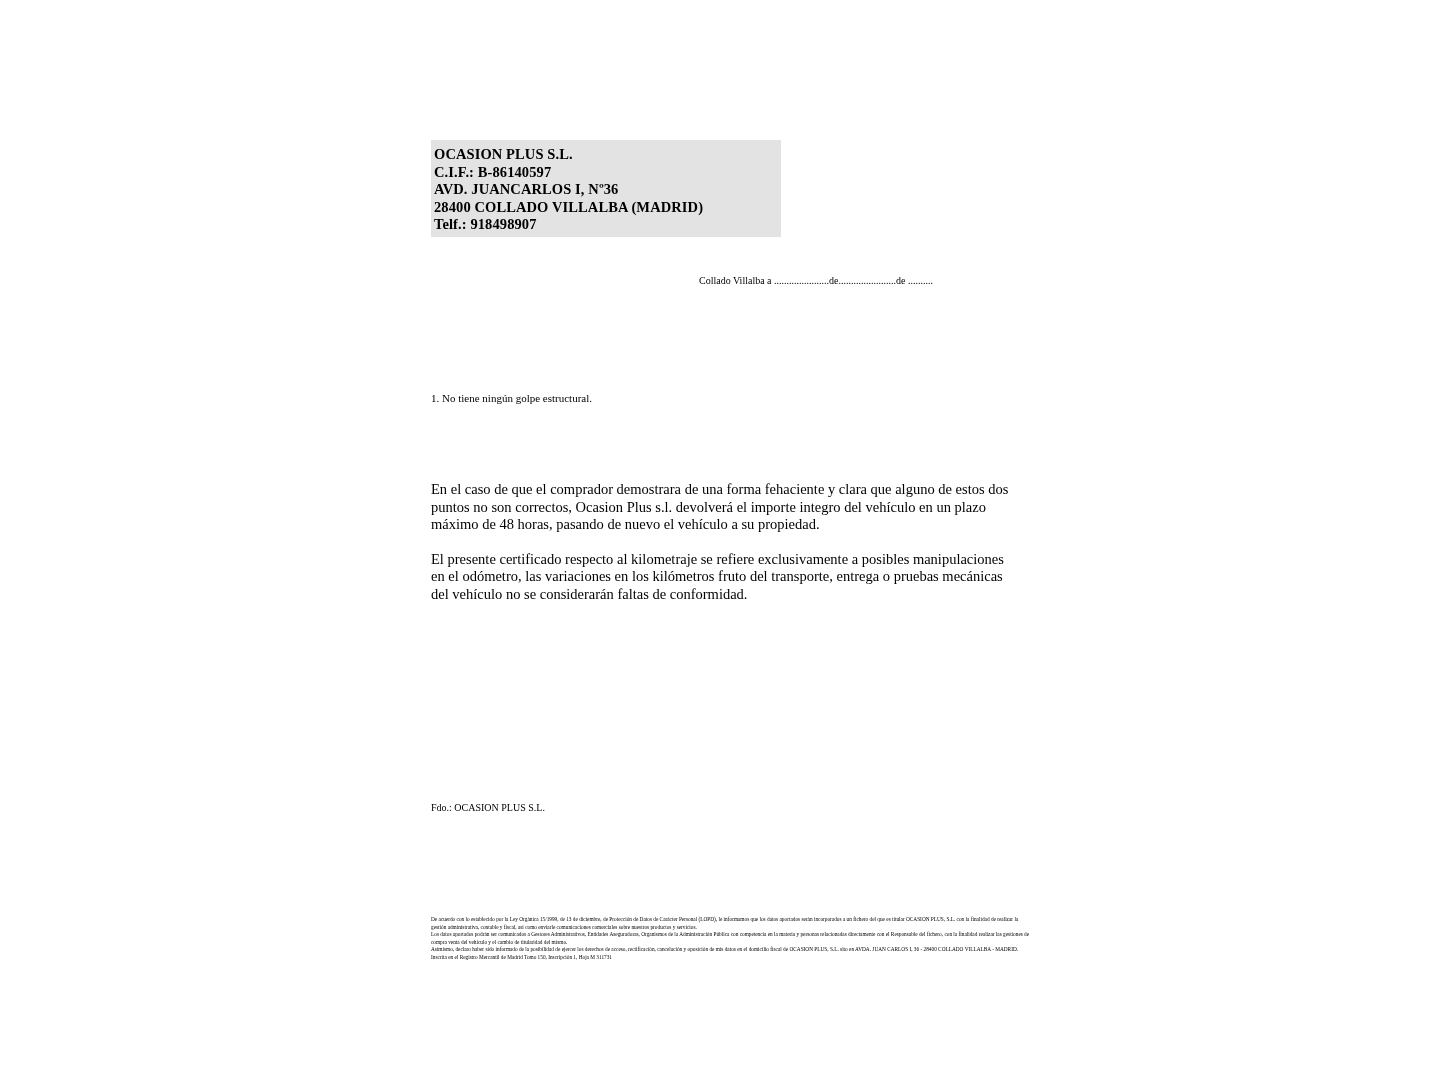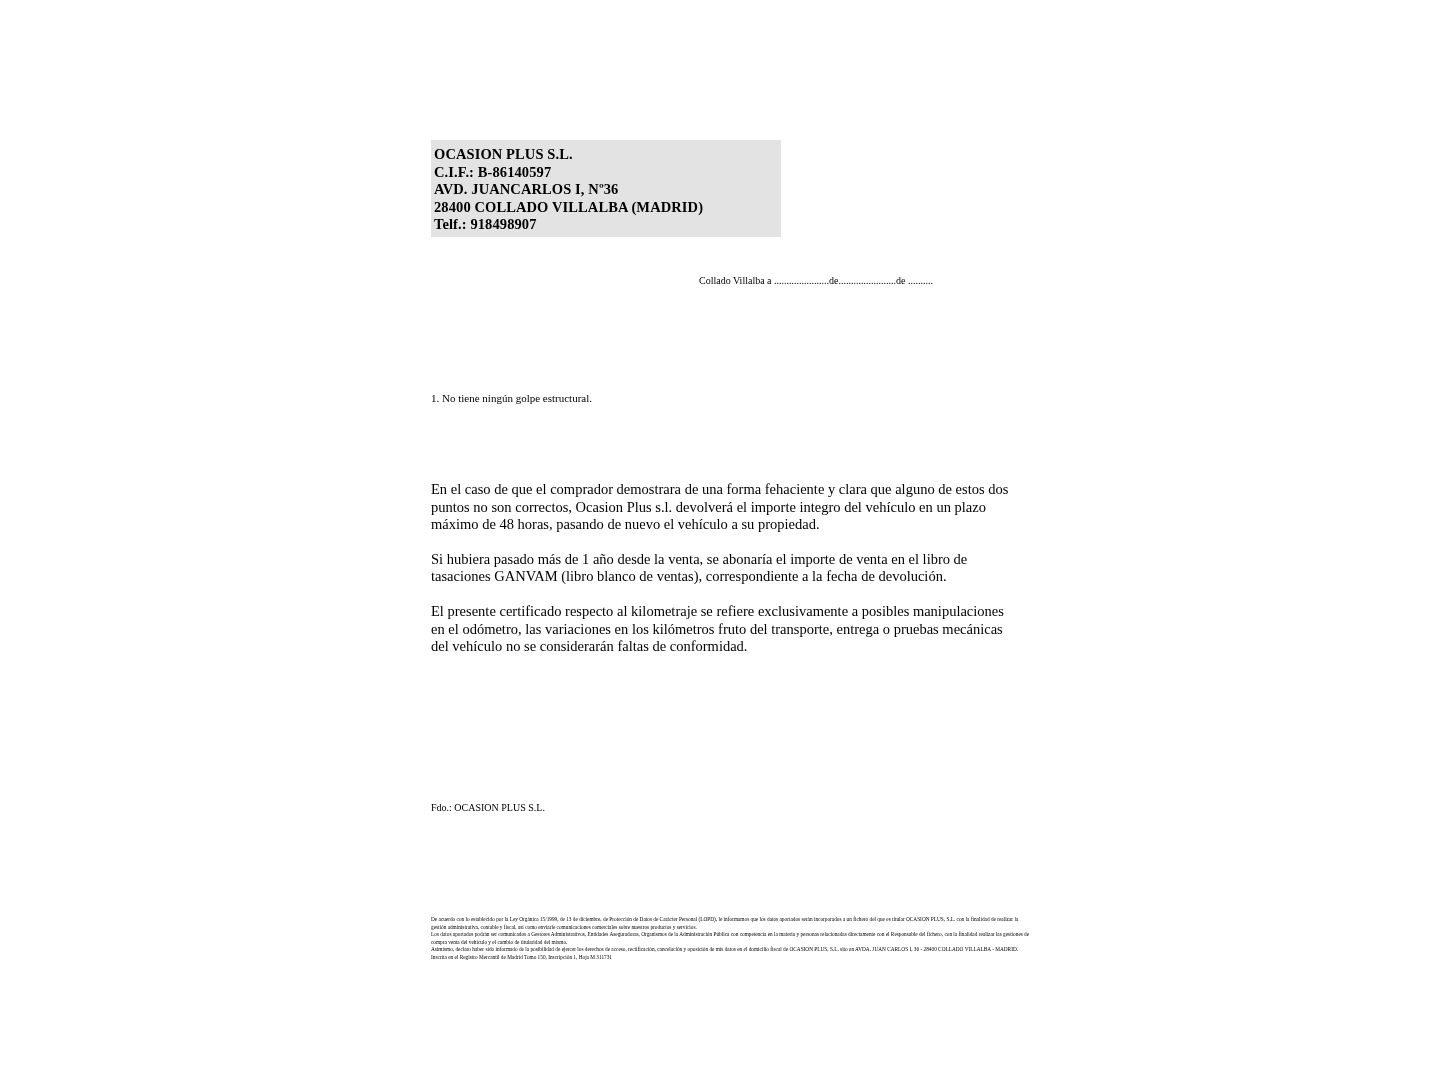--- a/index.html
+++ b/index.html
@@ -144,21 +144,20 @@
 
   <div class="place-date">Collado Villalba a ......................de.......................de ..........</div>
 
 
   <div class="points">
     <div class="pt">1. No tiene ningún golpe estructural.</div>
   </div>
 
   <div class="body-paras">
     <p>En el caso de que el comprador demostrara de una forma fehaciente y clara que alguno de estos dos puntos no son correctos, Ocasion Plus s.l. devolverá el importe integro del vehículo en un plazo máximo de 48 horas, pasando de nuevo el vehículo a su propiedad.</p>
-    <p>Si hubiera pasado más de 1 año desde la venta, se abonaría el importe de venta en el libro de tasaciones GANVAM (libro blanco de ventas), correspondiente a la fecha de devolución.</p>
     <p>El presente certificado respecto al kilometraje se refiere exclusivamente a posibles manipulaciones en el odómetro, las variaciones en los kilómetros fruto del transporte, entrega o pruebas mecánicas del vehículo no se considerarán faltas de conformidad.</p>
   </div>
 
   <div class="signature">Fdo.: OCASION PLUS S.L.</div>
 
   <div class="legal">
     <p>De acuerdo con lo establecido por la Ley Orgánica 15/1999, de 13 de diciembre, de Protección de Datos de Carácter Personal (LOPD), le informamos que los datos aportados serán incorporados a un fichero del que es titular OCASION PLUS, S.L. con la finalidad de realizar la gestión administrativa, contable y fiscal, así como enviarle comunicaciones comerciales sobre nuestros productos y servicios.</p>
     <p>Los datos aportados podrán ser comunicados a Gestores Administrativos, Entidades Aseguradoras, Organismos de la Administración Pública con competencia en la materia y personas relacionadas directamente con el Responsable del fichero, con la finalidad realizar las gestiones de compra venta del vehículo y el cambio de titularidad del mismo.</p>
     <p>Asimismo, declaro haber sido informado de la posibilidad de ejercer los derechos de acceso, rectificación, cancelación y oposición de mis datos en el domicilio fiscal de OCASION PLUS, S.L. sito en AVDA. JUAN CARLOS I, 36 - 28400 COLLADO VILLALBA - MADRID. Inscrita en el Registro Mercantil de Madrid Tomo 150, Inscripción 1, Hoja M 311731</p>
   </div>

